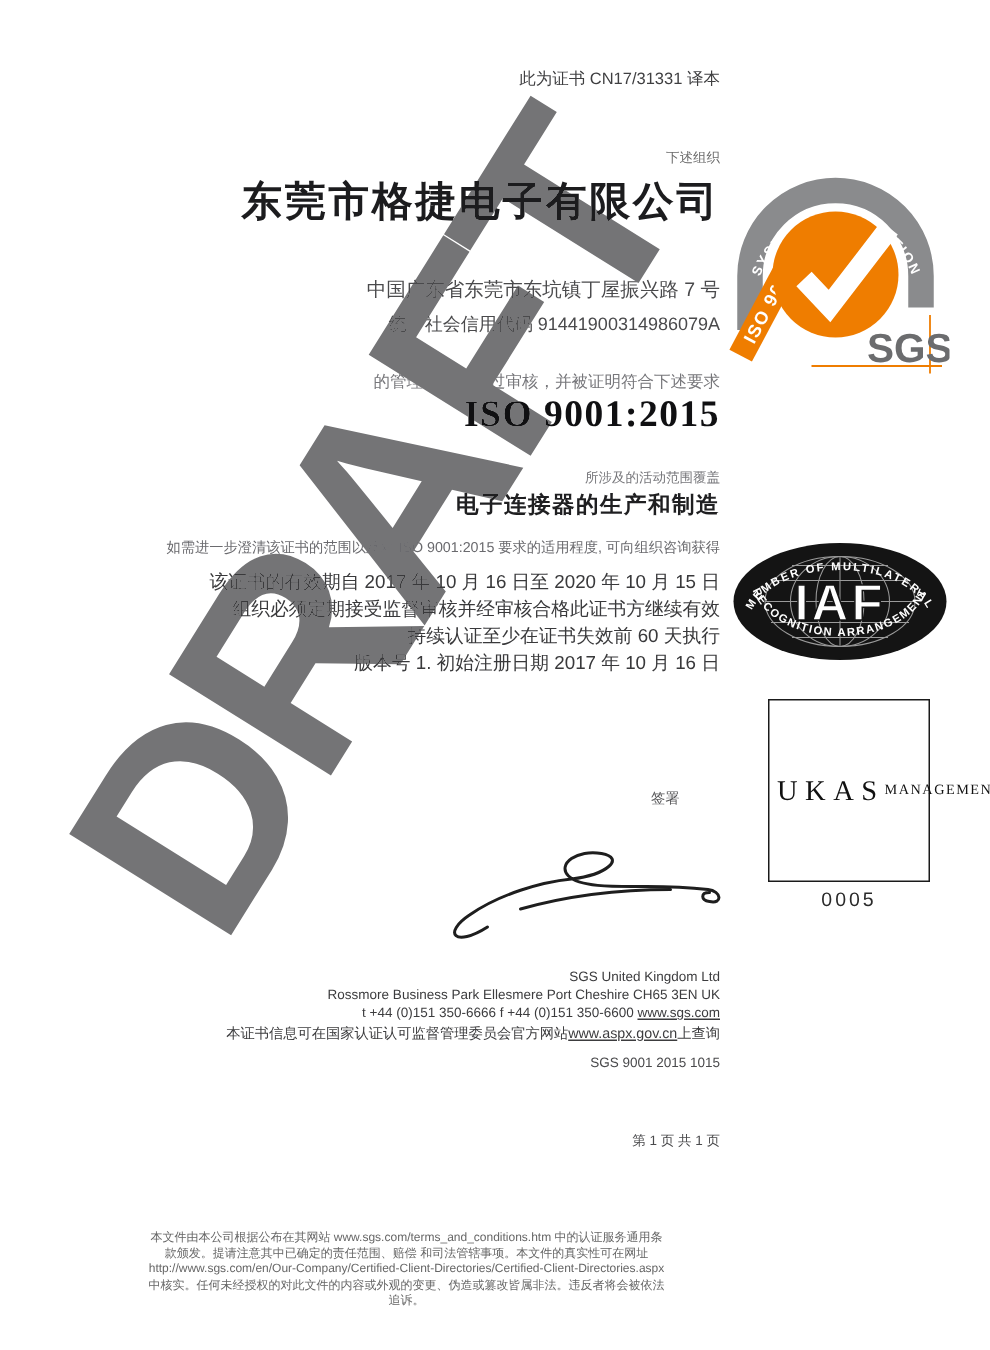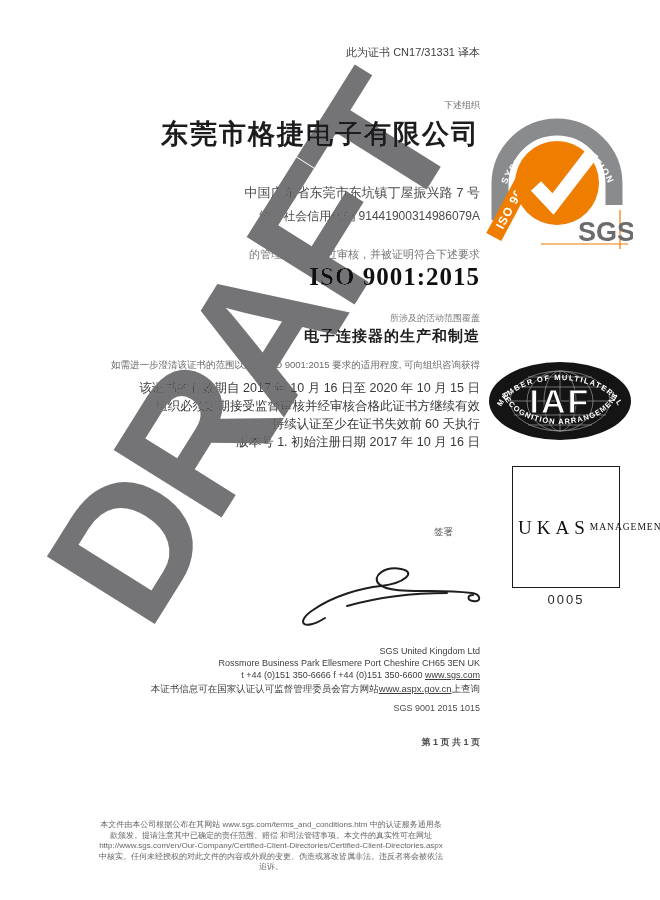--- a/index.html
+++ b/index.html
@@ -18,21 +18,21 @@
   .scope-intro{top:312px;font-size:9px;color:#77777b;}
   .scope{top:327px;font-size:15px;font-weight:bold;color:#1f1f21;letter-spacing:1px;}
   .clarif{top:359px;font-size:9.5px;color:#6a6a6e;margin-left:22px;}
   .validity{top:379px;font-size:12.5px;line-height:18px;color:#39393b;}
   .sign-label{top:526px;right:207px;font-size:9.5px;color:#565658;}
   .issuer1{top:646px;font-size:9px;color:#3c3c3e;}
   .issuer2{top:658px;font-size:9px;color:#3c3c3e;}
   .issuer3{top:670px;font-size:9px;color:#3c3c3e;}
   .verify{top:683px;font-size:9.5px;color:#3c3c3e;}
   .certcode{top:703px;font-size:9px;color:#4a4a4c;}
-  .pageinfo{top:736px;font-size:9px;color:#4a4a4c;font-weight:bold;}
+  .pageinfo{top:754px;font-size:9px;color:#4a4a4c;}
   .legal{
     position:absolute;left:98px;top:820px;width:346px;
     font-size:8px;line-height:10.5px;color:#666;text-align:center;white-space:normal;
   }
   .link{text-decoration:underline;}
   #signature{position:absolute;left:295px;top:560px;}
   #sgs-logo{position:absolute;left:483px;top:110px;}
   #iaf-logo{position:absolute;left:486px;top:360px;}
   #ukas-logo{position:absolute;left:508px;top:466px;width:116px;text-align:center;}
   #ukas-box{width:108px;height:122px;border:1.5px solid #1a1a1a;margin:0 auto;background:#fff;

